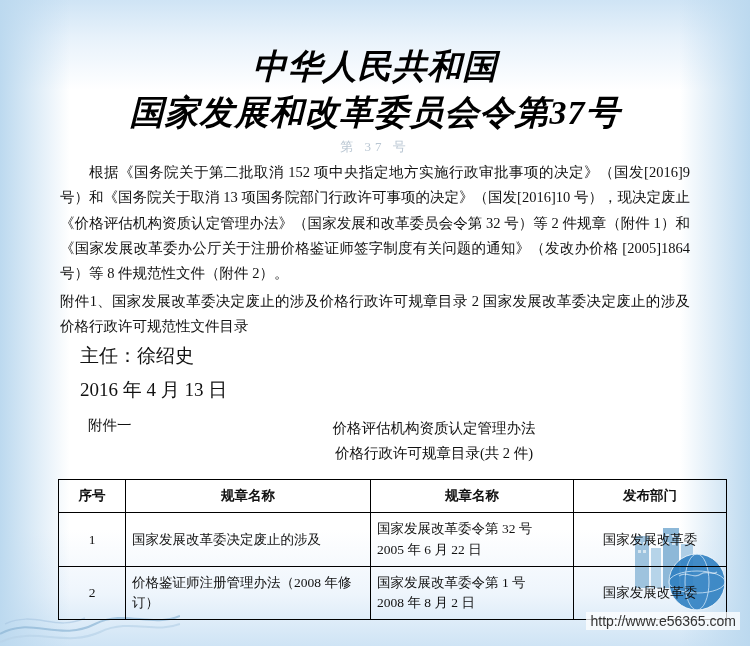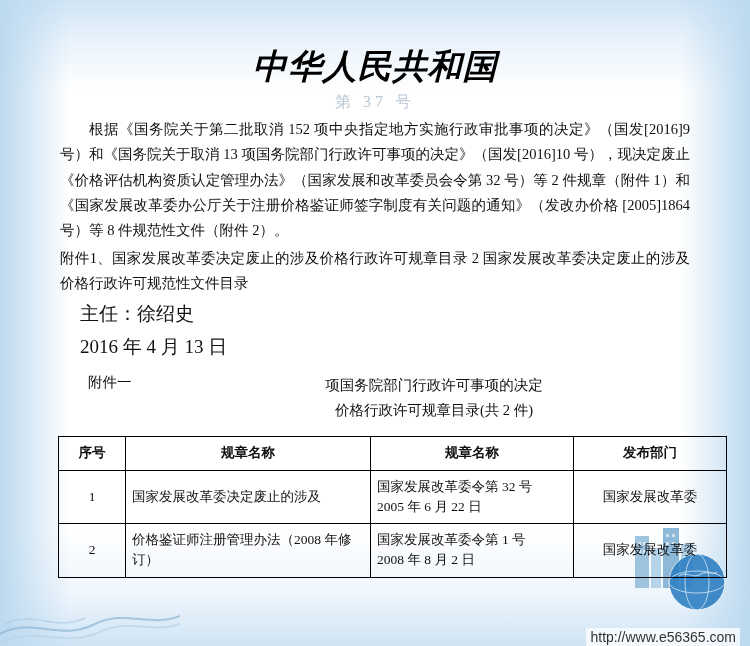--- a/index.html
+++ b/index.html
@@ -52,21 +52,21 @@
     font-family: "Liberation Serif", serif;
     font-weight: bold;
     font-style: italic;
     font-size: 34px;
     color: #000000;
     line-height: 1.35;
     letter-spacing: 1px;
   }
   .subtitle-faint {
     text-align: center;
-    font-size: 16px;
+    font-size: 13px;
     color: #b9c6d2;
     margin-top: 2px;
     margin-bottom: -6px;
     letter-spacing: 4px;
   }
 
   
   .body-wrap {
     margin: 10px 60px 0 60px;
   }
@@ -152,21 +152,21 @@
     position: absolute;
     right: 8px;
     bottom: 28px;
     width: 115px;
     height: 100px;
     z-index: 2;
   }
   .watermark {
     position: absolute;
     right: 10px;
-    bottom: 0;
+    bottom: 16px;
     z-index: 5;
     font-family: "Liberation Sans", sans-serif;
     font-size: 14px;
     color: #333333;
     background: rgba(255,255,255,0.75);
     padding: 1px 4px;
   }
 </style>
 </head>
 <body>
@@ -197,35 +197,36 @@
     <circle cx="70" cy="64" r="28" fill="#2f7fc1" opacity="0.9"></circle>
     <circle cx="70" cy="64" r="28" fill="none" stroke="#ffffff" stroke-width="1" opacity="0.7"></circle>
     <ellipse cx="70" cy="64" rx="28" ry="11" fill="none" stroke="#cfe6f7" stroke-width="1" opacity="0.8"></ellipse>
     <ellipse cx="70" cy="64" rx="12" ry="28" fill="none" stroke="#cfe6f7" stroke-width="1" opacity="0.8"></ellipse>
     <path d="M52,58 C60,52 66,62 74,56 C80,52 86,58 90,54" stroke="#ffffff" stroke-width="1.2" fill="none" opacity="0.55"></path>
   </svg>
 
   <div class="content">
     <div class="title-block">
       <div class="title-line">中华人民共和国</div>
+      <div class="title-line">国家发展和改革委员会令第37号</div>
     </div>
 
     <div class="subtitle-faint">第 37 号</div>
 
     <div class="body-wrap">
       <div class="para indent">根据《国务院关于第二批取消 152 项中央指定地方实施行政审批事项的决定》（国发[2016]9 号）和《国务院关于取消 13 项国务院部门行政许可事项的决定》（国发[2016]10 号），现决定废止《价格评估机构资质认定管理办法》（国家发展和改革委员会令第 32 号）等 2 件规章（附件 1）和《国家发展改革委办公厅关于注册价格鉴证师签字制度有关问题的通知》（发改办价格 [2005]1864 号）等 8 件规范性文件（附件 2）。</div>
       <div class="para small-gap">附件1、国家发展改革委决定废止的涉及价格行政许可规章目录 2 国家发展改革委决定废止的涉及价格行政许可规范性文件目录</div>
 
       <div class="sign-line">主任：徐绍史</div>
       <div class="sign-line">2016 年 4 月 13 日</div>
 
       <div class="attach-row">
         <div class="attach-label">附件一</div>
         <div class="attach-center">
-          <div>项国务院部门行政许可事项的决定</div>
+          <div>价格评估机构资质认定管理办法</div>
           <div>价格行政许可规章目录(共 2 件)</div>
         </div>
       </div>
     </div>
 
     <div class="tbl-wrap">
       <table class="reg-table">
         <thead>
           <tr>
             <th class="col-no">序号</th>

